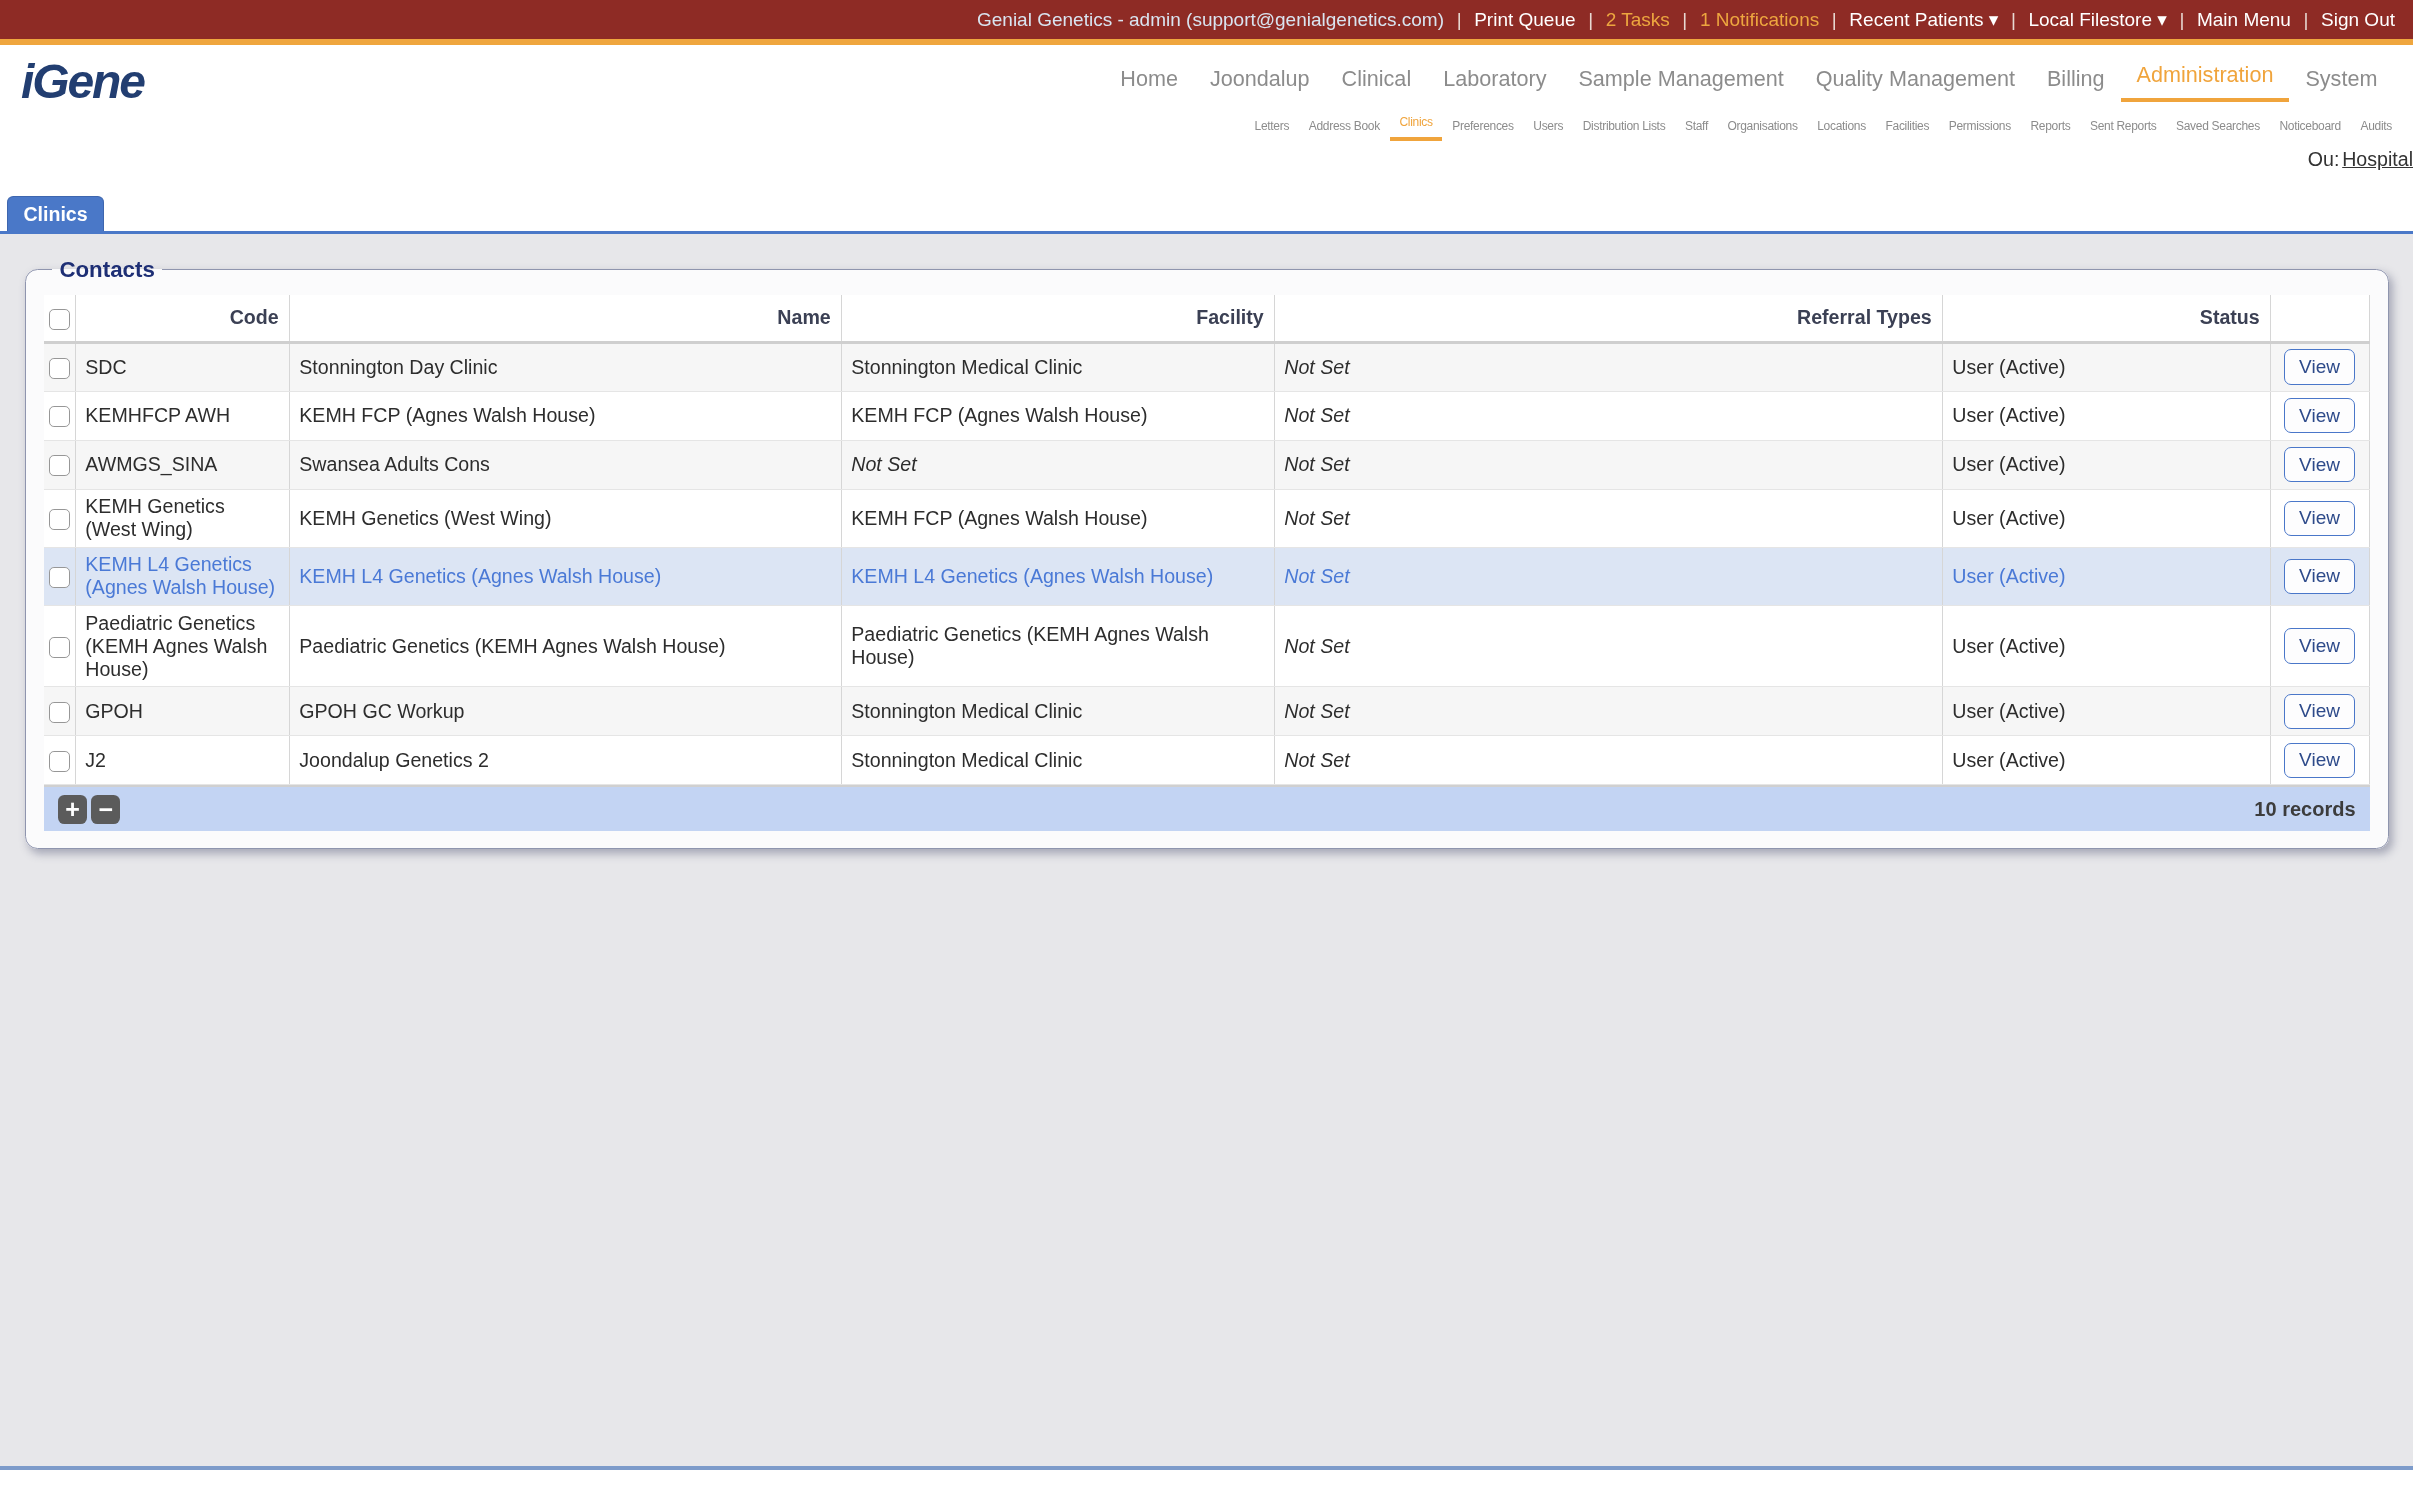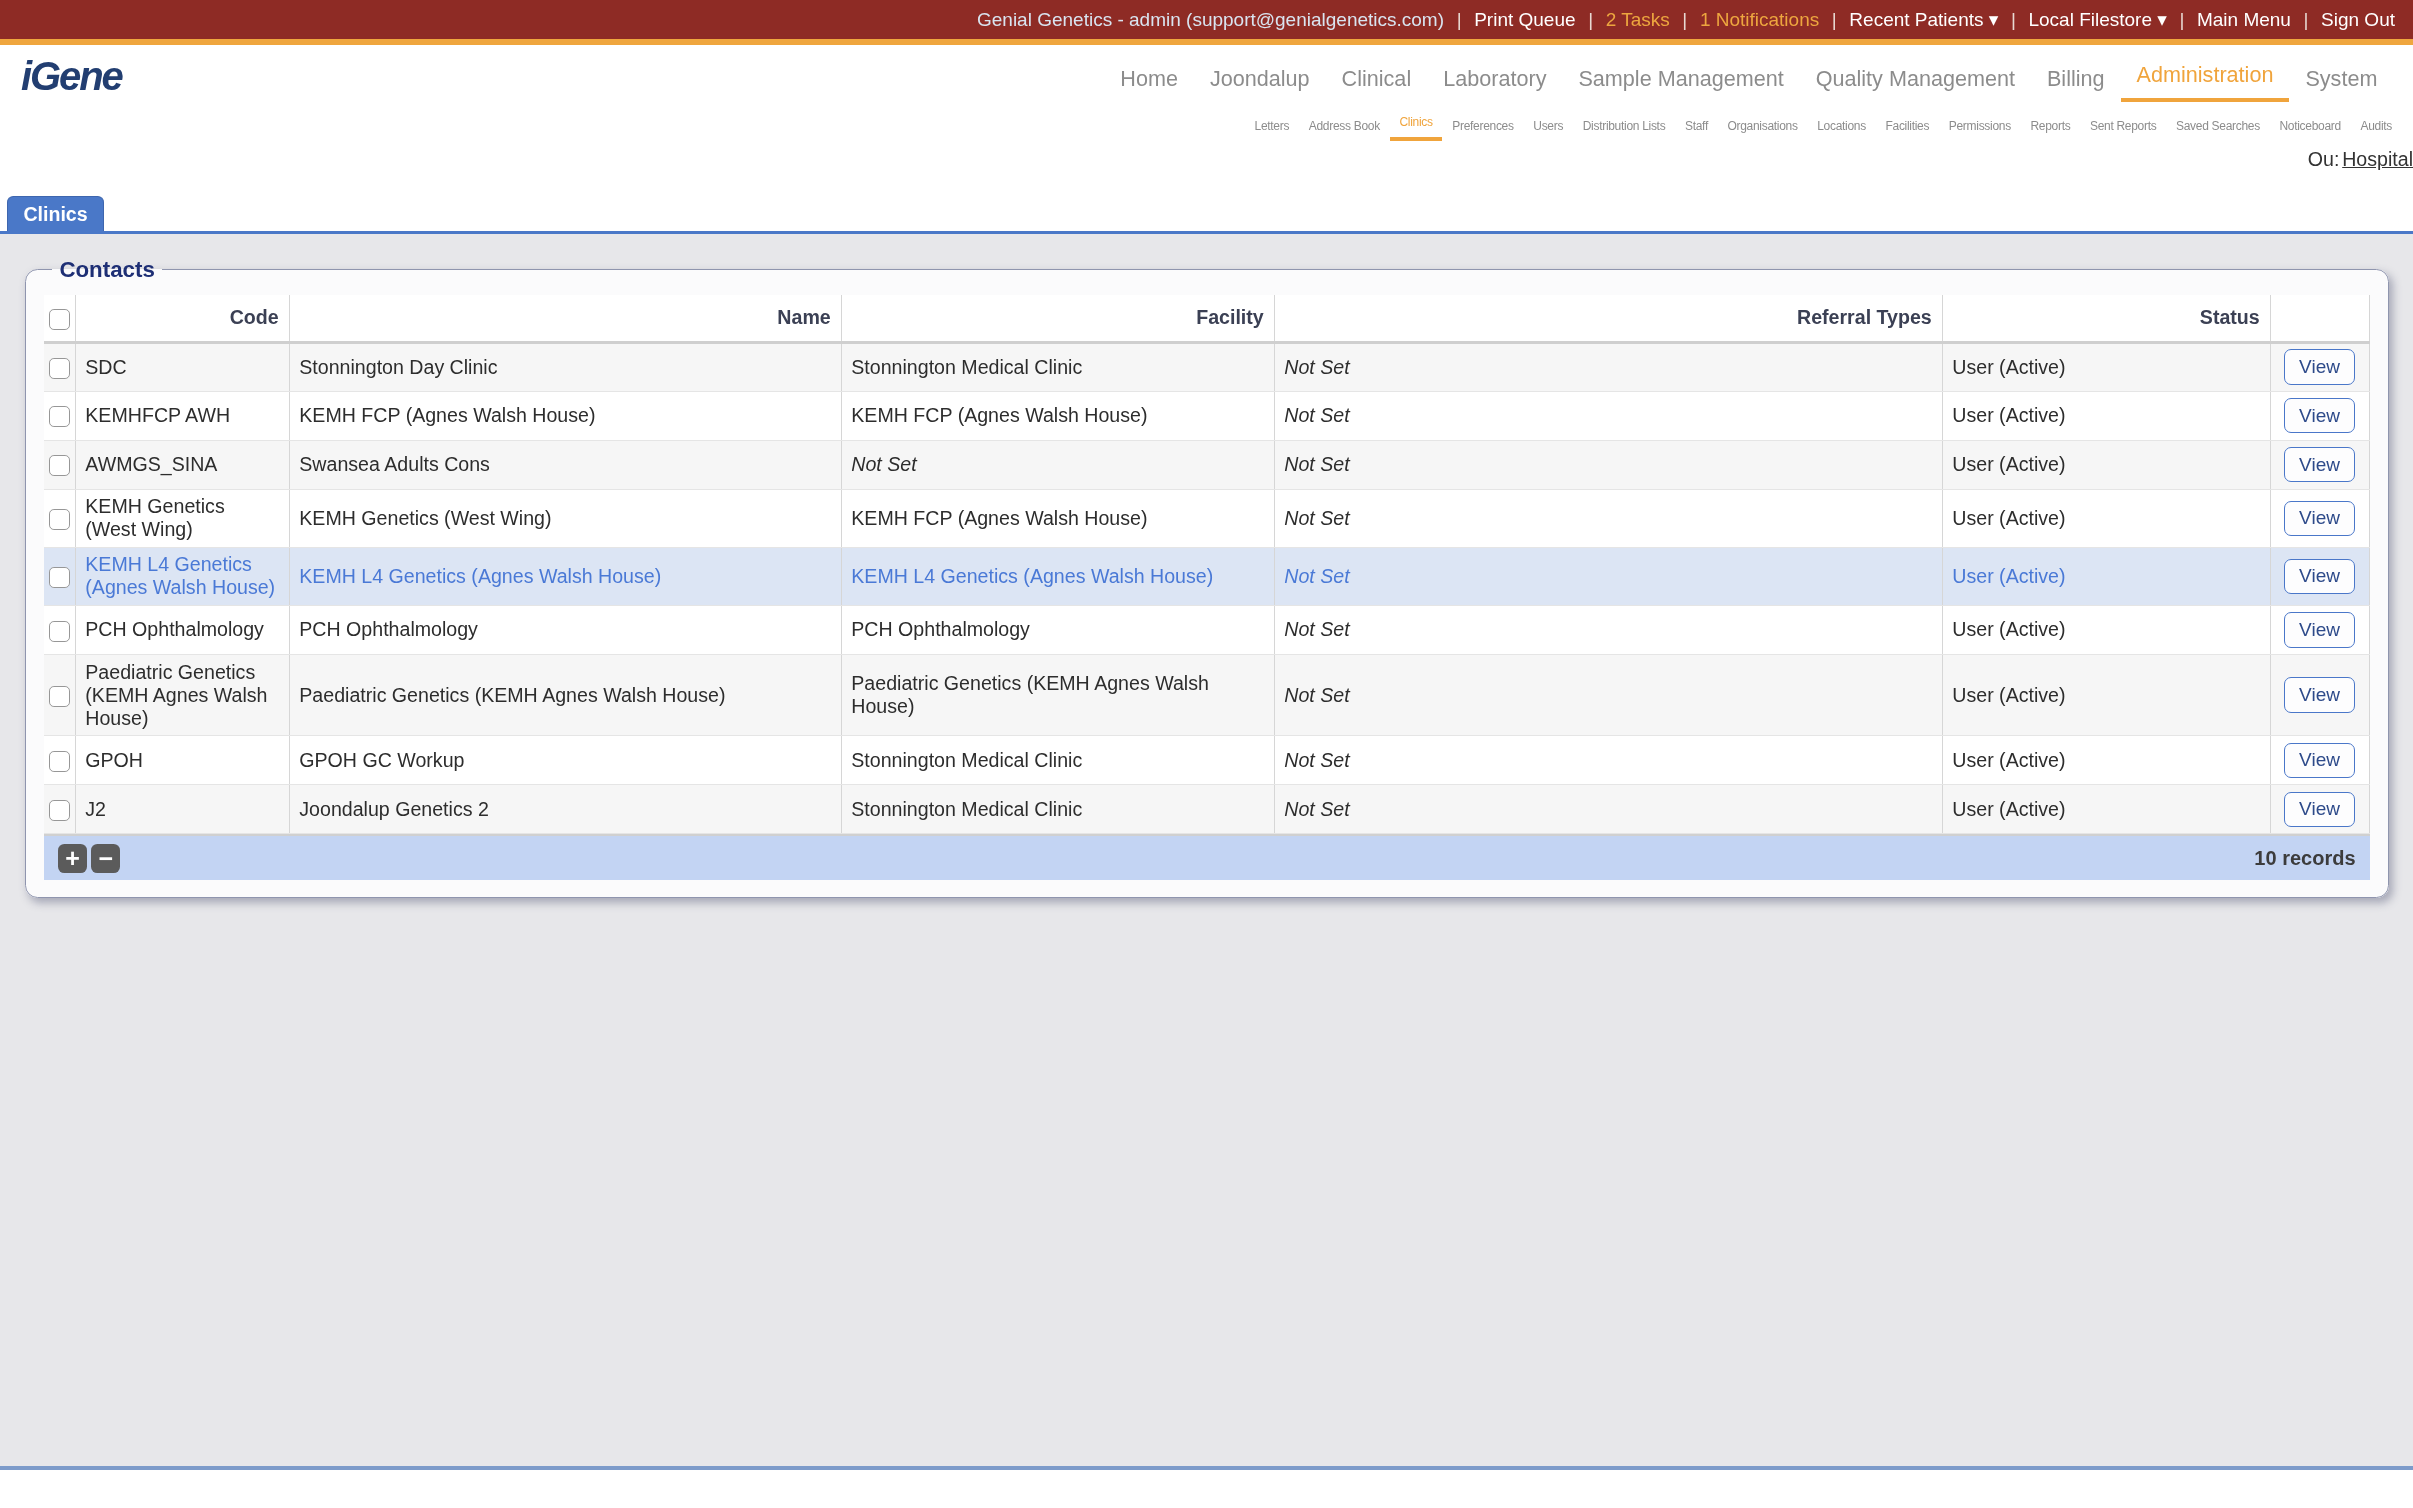--- a/index.html
+++ b/index.html
@@ -11,21 +11,21 @@
     justify-content:flex-end; padding-right:18px; font-size:19px; white-space:nowrap; }
   .topbar span { white-space:nowrap; }
   .tb-sep { margin:0 12.6px; color:#E8D9D2; }
   .tb-user { color:#D9E4F0; }
   .tb-orange { color:#EDA63F; cursor:pointer; }
   .tb-white { color:#FFFFFF; cursor:pointer; }
   .accent-line { height:6.3px; background:#EFA63E; }
 
   
   .header { position:relative; height:151px; background:#ffffff; }
-  .logo { position:absolute; left:21px; top:8.4px; font-size:40px; font-weight:bold;
+  .logo { position:absolute; left:21px; top:8.4px; font-size:48px; font-weight:bold;
     font-style:italic; color:#223E71; letter-spacing:-2.1px; cursor:pointer; }
   .nav-row { display:flex; justify-content:flex-end; align-items:flex-end; white-space:nowrap; }
   .main-nav { padding-top:17px; padding-right:19.6px; }
   .main-nav .nav-item { font-size:21.6px; color:#8C8C8C; padding:0 16px 9.8px; cursor:pointer; }
   .main-nav .nav-item.active { color:#F0A43C; border-bottom:4.9px solid #F0A43C; }
   .sub-nav { padding-top:12.6px; padding-right:11.2px; }
   .sub-nav .nav-item { font-size:12px; color:#8C8C8C; padding:0 9.8px 8.4px;
     letter-spacing:-0.3px; cursor:pointer; }
   .sub-nav .nav-item.active { color:#F0A43C; border-bottom:4.2px solid #F0A43C; }
   .ou-row { display:flex; justify-content:flex-end; padding-top:7px;
@@ -213,29 +213,20 @@
           <td class="cb-cell"><input type="checkbox" style=""></td>
           <td>KEMH L4 Genetics (Agnes Walsh House)</td>
           <td>KEMH L4 Genetics (Agnes Walsh House)</td>
           <td>KEMH L4 Genetics (Agnes Walsh House)</td>
           <td class="notset">Not Set</td>
           <td>User (Active)</td>
           <td class="view-cell"><button class="view-btn">View</button></td>
         </tr>
         <tr>
           <td class="cb-cell"><input type="checkbox" style=""></td>
-          <td>PCH Ophthalmology</td>
-          <td>PCH Ophthalmology</td>
-          <td>PCH Ophthalmology</td>
-          <td class="notset">Not Set</td>
-          <td>User (Active)</td>
-          <td class="view-cell"><button class="view-btn">View</button></td>
-        </tr>
-        <tr>
-          <td class="cb-cell"><input type="checkbox" style=""></td>
           <td>Paediatric Genetics (KEMH Agnes Walsh House)</td>
           <td>Paediatric Genetics (KEMH Agnes Walsh House)</td>
           <td>Paediatric Genetics (KEMH Agnes Walsh House)</td>
           <td class="notset">Not Set</td>
           <td>User (Active)</td>
           <td class="view-cell"><button class="view-btn">View</button></td>
         </tr>
         <tr>
           <td class="cb-cell"><input type="checkbox" style=""></td>
           <td>GPOH</td>

